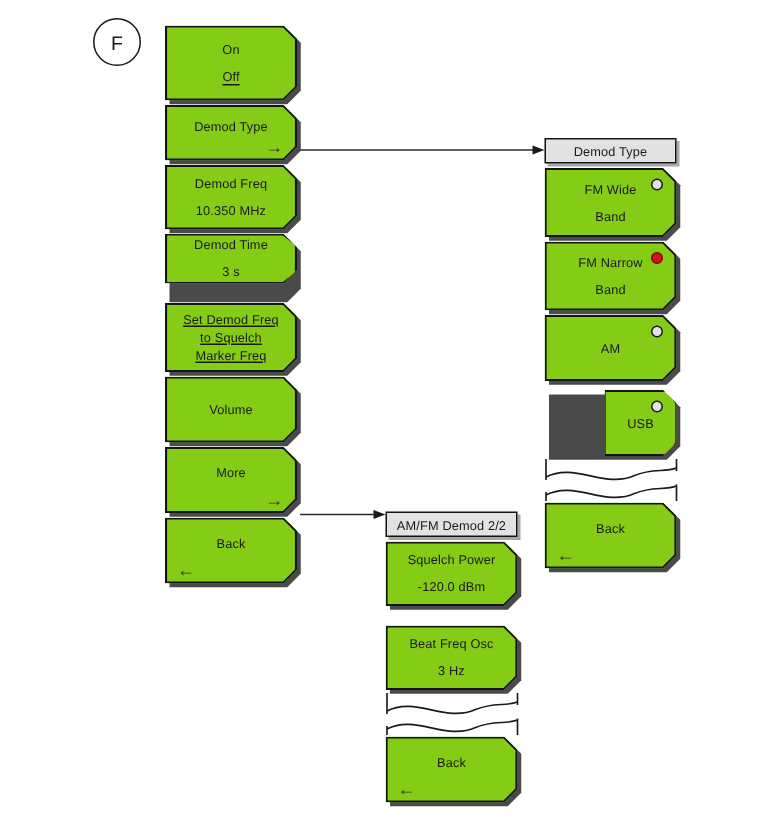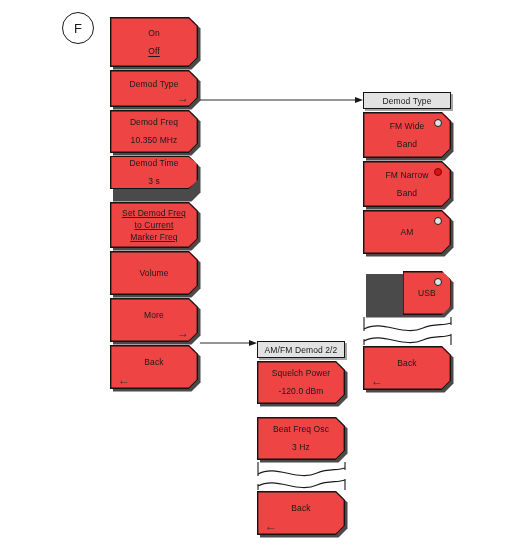--- a/index.html
+++ b/index.html
@@ -34,21 +34,21 @@
     box-sizing:border-box;
     display:flex;align-items:center;justify-content:center;
     font-size:8.5px;color:#1a1a1a;
     letter-spacing:.1px;
     box-shadow:2px 2px 0 rgba(0,0,0,.35);
   }
 
   .key{
     position:relative;
     box-sizing:border-box;
-    background:#ef4444;
+    background:#84cc16;
     display:flex;flex-direction:column;
     align-items:center;justify-content:center;
     font-size:8.5px;color:#1a1a1a;
     letter-spacing:.1px;
     
     clip-path:polygon(0 0, calc(100% - 9px) 0, 100% 9px, 100% calc(100% - 9px), calc(100% - 9px) 100%, 0 100%);
     border:0;
   }
   .key .kborder{
     position:absolute;inset:0;
@@ -162,21 +162,21 @@
 
     <div class="keywrap" style="height:46px;margin-top:3px;">
       <div class="sh"></div>
       <div class="key" style="height:46px;">
         <div class="kborder">
           <svg viewBox="0 0 88 46" preserveAspectRatio="none">
             <polygon points="0.7,0.7 79,0.7 87.3,9 87.3,37 79,45.3 0.7,45.3" fill="none" stroke="#141414" stroke-width="1.4"></polygon>
           </svg>
         </div>
         <div class="line-tight">Set Demod Freq</div>
-        <div class="line-tight">to Current</div>
+        <div class="line-tight">to Squelch</div>
         <div class="line-tight">Marker Freq</div>
       </div>
     </div>
 
     <div class="keywrap" style="height:44px;margin-top:3px;">
       <div class="sh"></div>
       <div class="key" style="height:44px;">
         <div class="kborder">
           <svg viewBox="0 0 88 44" preserveAspectRatio="none">
             <polygon points="0.7,0.7 79,0.7 87.3,9 87.3,35 79,43.3 0.7,43.3" fill="none" stroke="#141414" stroke-width="1.4"></polygon>
@@ -310,21 +310,21 @@
         <div class="kborder">
           <svg viewBox="0 0 88 44" preserveAspectRatio="none">
             <polygon points="0.7,0.7 79,0.7 87.3,9 87.3,35 79,43.3 0.7,43.3" fill="none" stroke="#141414" stroke-width="1.4"></polygon>
           </svg>
         </div>
         <div class="radio off"></div>
         <div class="line1">AM</div>
       </div>
     </div>
 
-    <div class="keywrap" style="height:44px;margin-top:17px;padding-left:40px;">
+    <div class="keywrap" style="height:44px;margin-top:6px;padding-left:40px;">
       <div class="sh"></div>
       <div class="key" style="height:44px;">
         <div class="kborder">
           <svg viewBox="0 0 88 44" preserveAspectRatio="none">
             <polygon points="0.7,0.7 79,0.7 87.3,9 87.3,35 79,43.3 0.7,43.3" fill="none" stroke="#141414" stroke-width="1.4"></polygon>
           </svg>
         </div>
         <div class="radio off"></div>
         <div class="line1">USB</div>
       </div>

